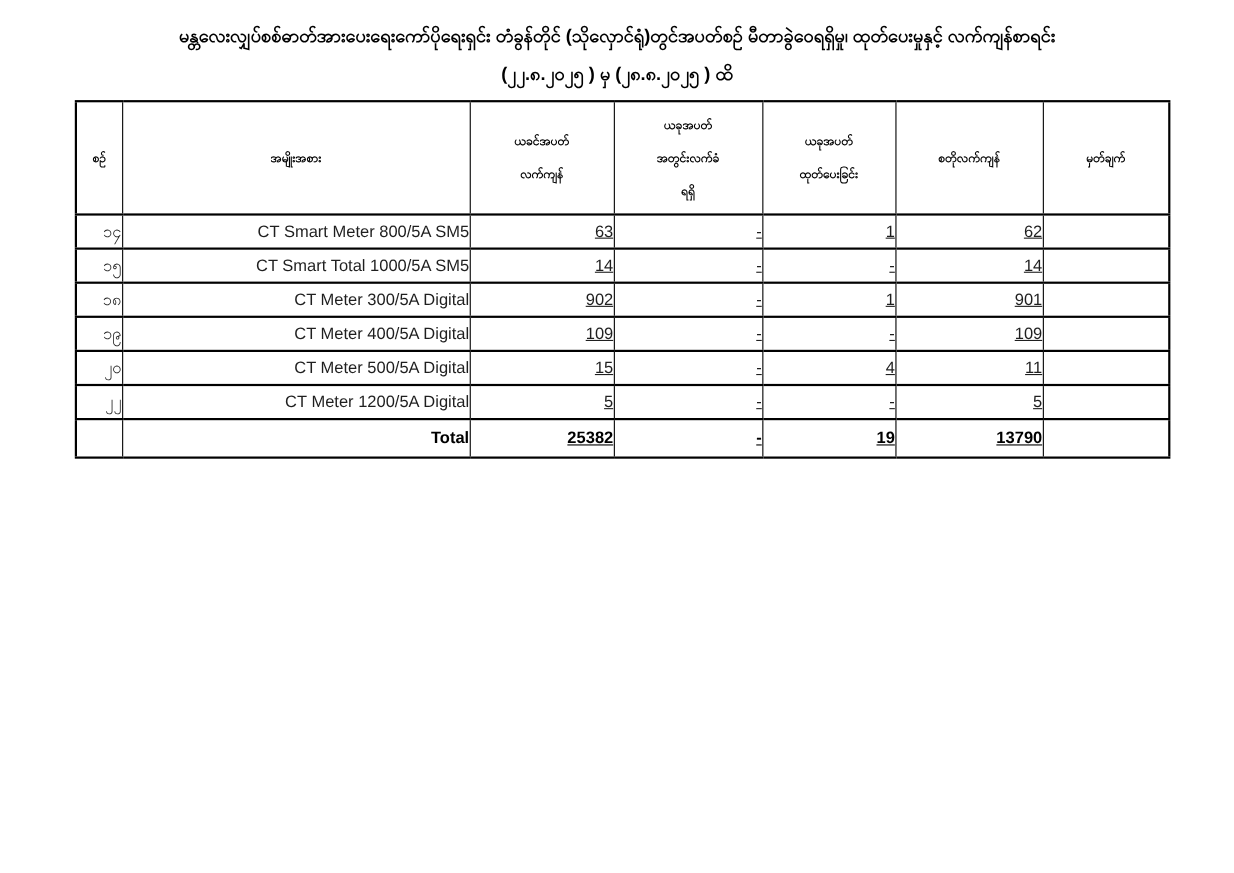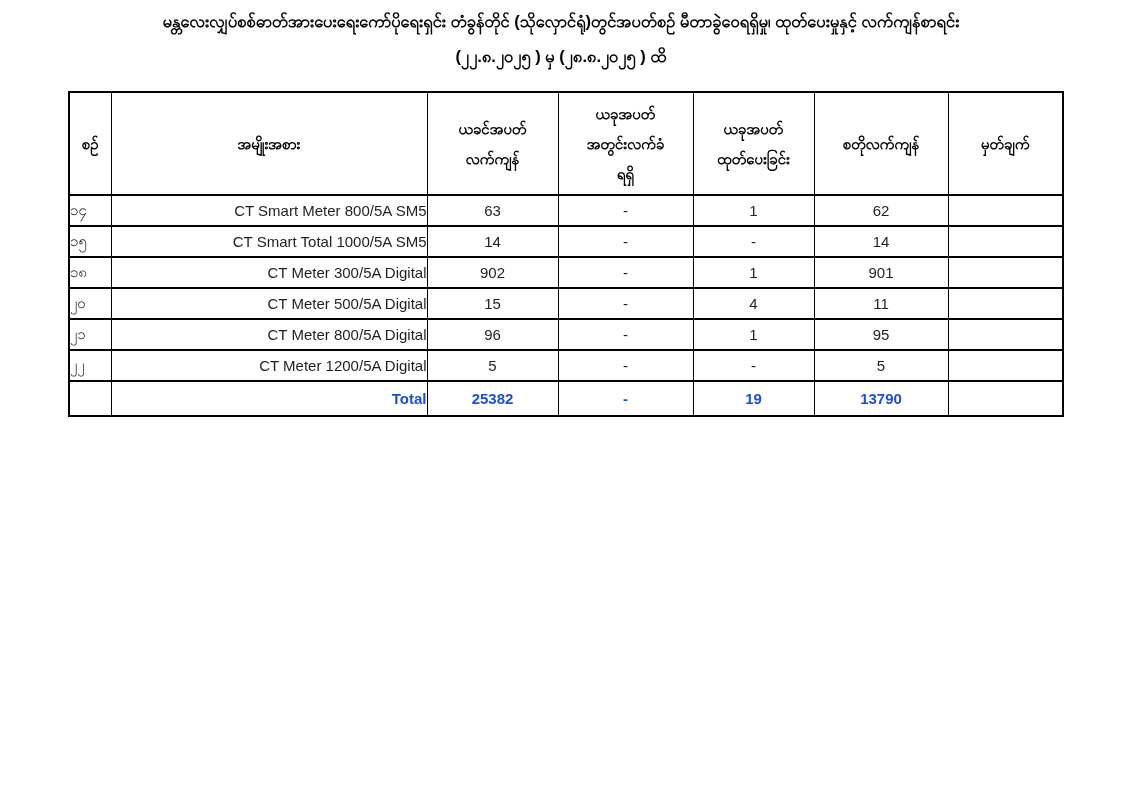--- a/index.html
+++ b/index.html
@@ -7,21 +7,21 @@
     padding: 0;
     background: #ffffff;
     width: 1122px;
     height: 794px;
     font-family: "Liberation Sans", "DejaVu Sans", sans-serif;
     color: #1a1a1a;
     position: relative;
     overflow: hidden;
   }
   .doc-title {
-    padding-top: 4px;
+    padding-top: 16px;
     text-align: center;
     font-weight: 700;
     font-size: 16.5px;
     color: #000000;
   }
   .doc-title .line {
     line-height: 35px;
     white-space: nowrap;
   }
   table.stock {
@@ -36,40 +36,40 @@
   .stock th, .stock td {
     border: 1px solid #000000;
     border-top-width: 2px;
     border-bottom-width: 2px;
     padding: 0;
     color: #1f1f1f;
     overflow: hidden;
   }
   .stock thead th {
     height: 101px;
-    font-size: 15px;
+    font-size: 11px;
     font-weight: 700;
     vertical-align: middle;
     white-space: pre-line;
     line-height: 30px;
     color: #000000;
   }
   .stock tbody td {
     height: 29px;
     font-size: 15px;
     vertical-align: middle;
   }
-  .c-no   { text-align: left; font-size: 13.5px; }
+  .c-no   { text-align: right; font-size: 13.5px; }
   .c-type { text-align: right; padding-left: 8px; }
-  .c-num  { text-align: center; }
+  .c-num  { text-align: right; text-decoration: underline; }
   .c-remark { }
   tr.total-row td {
     height: 33px;
     font-weight: 700;
-    color: #1d4ed8;
+    color: #000000;
   }
 </style>
 </head>
 <body>
 
 <div class="doc-title">
   <div class="line">မန္တလေးလျှပ်စစ်ဓာတ်အားပေးရေးကော်ပိုရေးရှင်း တံခွန်တိုင် (သိုလှောင်ရုံ)တွင်အပတ်စဉ် မီတာခွဲဝေရရှိမှု၊ ထုတ်ပေးမှုနှင့် လက်ကျန်စာရင်း</div>
   <div class="line">(၂၂.၈.၂၀၂၅ ) မှ (၂၈.၈.၂၀၂၅ ) ထိ</div>
 </div>
 
@@ -120,35 +120,35 @@
     <tr>
       <td class="c-no">၁၈</td>
       <td class="c-type">CT Meter 300/5A Digital</td>
       <td class="c-num">902</td>
       <td class="c-num">-</td>
       <td class="c-num">1</td>
       <td class="c-num">901</td>
       <td class="c-remark"></td>
     </tr>
     <tr>
+      <td class="c-no">၁၉</td>
+      <td class="c-type">CT Meter 400/5A Digital</td>
+      <td class="c-num">109</td>
+      <td class="c-num">-</td>
+      <td class="c-num">-</td>
+      <td class="c-num">109</td>
+      <td class="c-remark"></td>
+    </tr>
+    <tr>
       <td class="c-no">၂၀</td>
       <td class="c-type">CT Meter 500/5A Digital</td>
       <td class="c-num">15</td>
       <td class="c-num">-</td>
       <td class="c-num">4</td>
       <td class="c-num">11</td>
-      <td class="c-remark"></td>
-    </tr>
-    <tr>
-      <td class="c-no">၂၁</td>
-      <td class="c-type">CT Meter 800/5A Digital</td>
-      <td class="c-num">96</td>
-      <td class="c-num">-</td>
-      <td class="c-num">1</td>
-      <td class="c-num">95</td>
       <td class="c-remark"></td>
     </tr>
     <tr>
       <td class="c-no">၂၂</td>
       <td class="c-type">CT Meter 1200/5A Digital</td>
       <td class="c-num">5</td>
       <td class="c-num">-</td>
       <td class="c-num">-</td>
       <td class="c-num">5</td>
       <td class="c-remark"></td>

